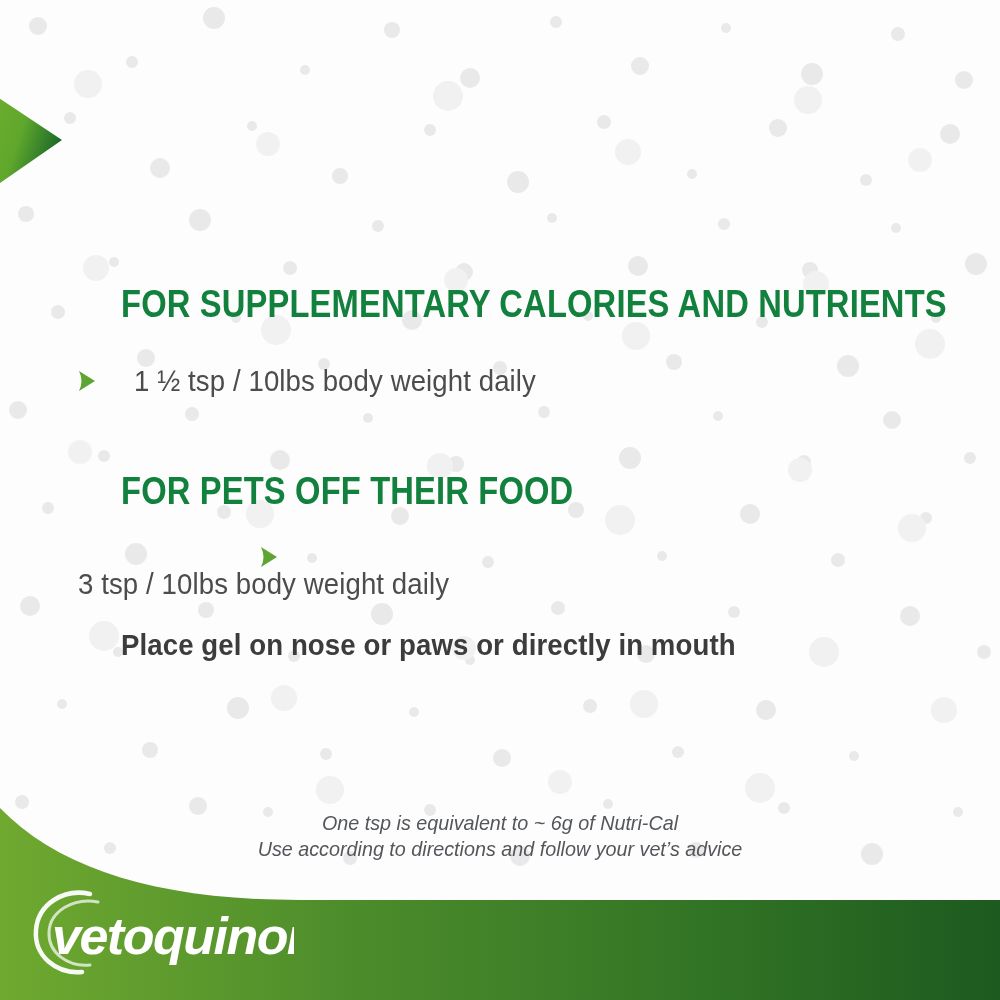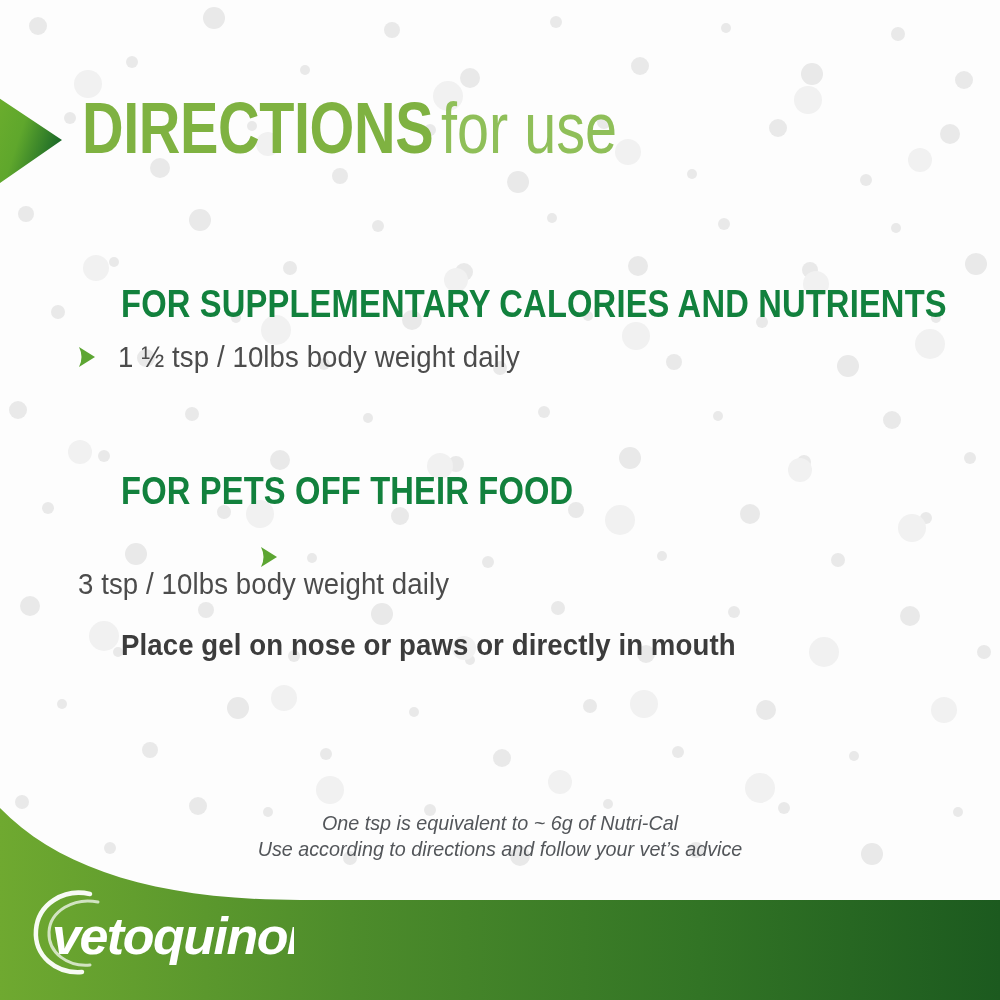--- a/index.html
+++ b/index.html
@@ -319,29 +319,26 @@
     <defs>
       <linearGradient id="arrowGrad" x1="0" y1="0" x2="1" y2="0.45">
         <stop offset="0%" stop-color="#71B02E"></stop>
         <stop offset="55%" stop-color="#5FA72C"></stop>
         <stop offset="100%" stop-color="#1C6A28"></stop>
       </linearGradient>
     </defs>
     <path d="M -16 0 L 62 52 L -16 106 Q 14 52 -16 0 Z" fill="url(#arrowGrad)"></path>
   </svg>
 
-  <div id="title-block">
-    <span class="title-bold">DIRECTIONS</span><span class="title-light">for use</span>
-  </div>
 
   <div id="content">
 
     <div class="section">
       <div class="section-heading" style="top:283px;">FOR SUPPLEMENTARY CALORIES AND NUTRIENTS</div>
-      <div class="bullet-row" style="top:340px;">
+      <div class="bullet-row" style="top:364px;gap:16px;">
         <svg class="bullet-marker" viewBox="0 0 18 20" aria-hidden="true">
           <path d="M 1 0 L 17 10 L 1 20 Q 6 10 1 0 Z" fill="#5CA532"></path>
         </svg>
         <span class="bullet-text">1 ½ tsp / 10lbs body weight daily</span>
       </div>
     </div>
 
     <div class="section">
       <div class="section-heading" style="top:470px;">FOR PETS OFF THEIR FOOD</div>
       <div class="bullet-row" style="top:547px;flex-direction:column;">

